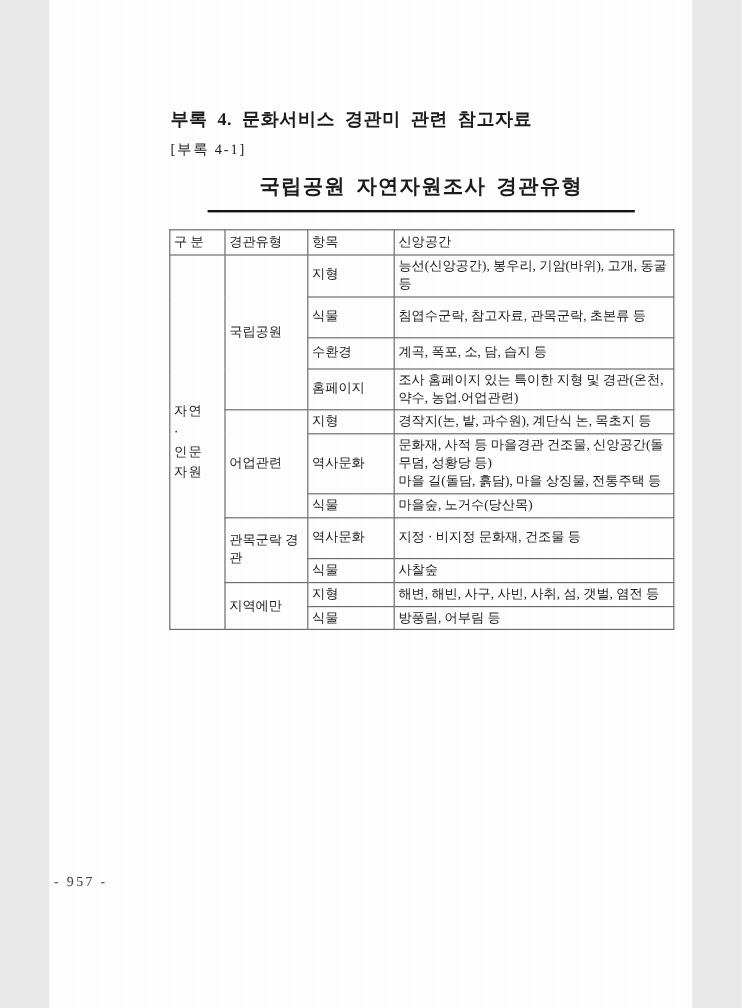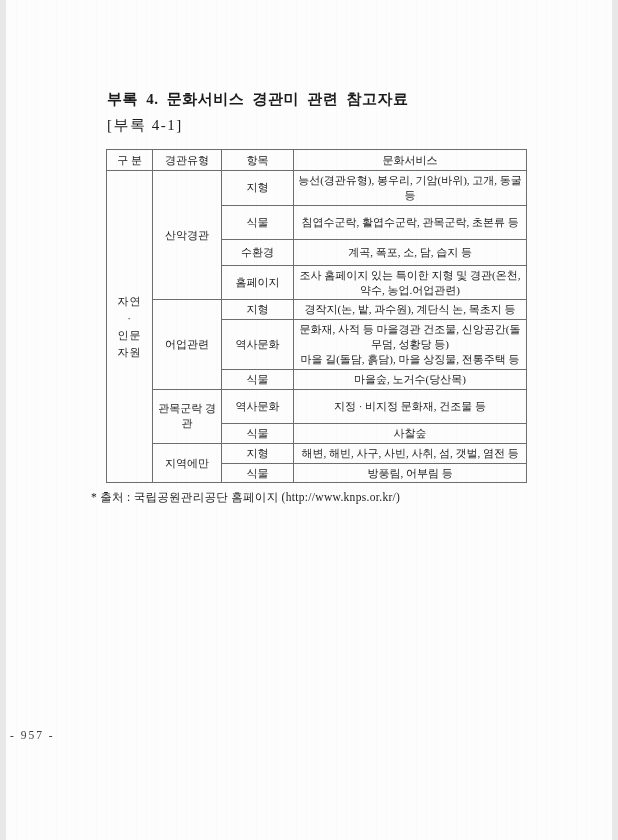--- a/index.html
+++ b/index.html
@@ -2,42 +2,42 @@
 <html><head>
 <meta charset="utf-8">
 <style>
   html, body { margin: 0; padding: 0; }
   body {
     background: #e8e8e8;
     font-family: "Liberation Serif", serif;
   }
   .page {
     position: relative;
-    width: 606px;
+    width: 536px;
     height: 840px;
     margin: 0 auto;
     color: #1b1b1b;
     background:
       repeating-linear-gradient(90deg,
         rgba(0,0,0,0.013) 0px, rgba(0,0,0,0.013) 1px,
         rgba(255,255,255,0) 1px, rgba(255,255,255,0) 10px),
       #fdfdfd;
     overflow: hidden;
   }
   .heading {
     margin: 0 0 0 101px;
     padding-top: 90px;
     font-size: 15px;
     font-weight: bold;
     letter-spacing: 0.5px;
     word-spacing: 4px;
   }
   .subheading {
     margin: 7px 0 0 101px;
-    font-size: 15px;
+    font-size: 12px;
     letter-spacing: 1.5px;
   }
   .title-wrap {
     width: 420px;
     margin: 11px 0 0 100px;
   }
   .table-title {
     width: 356px;
     margin: 0 auto;
     text-align: center;
@@ -53,21 +53,21 @@
     margin: 14px 0 0 100px;
     width: 420px;
     border-collapse: collapse;
     table-layout: fixed;
     font-size: 11px;
     line-height: 1.35;
   }
   table.landscape th, table.landscape td {
     border: 1px solid #6e6e6e;
     font-weight: normal;
-    text-align: center;
+    text-align: left;
     vertical-align: middle;
     padding: 2px 3px;
     overflow: hidden;
   }
   table.landscape { border: 1.5px solid #555; }
   table.landscape thead tr { height: 21px; }
   .h34 { height: 34px; }
   .h26 { height: 26px; }
   .h30 { height: 30px; }
   .h19 { height: 19px; }
@@ -94,49 +94,52 @@
 </style>
 </head>
 <body>
 
 <div class="page">
 
   <h1 class="heading">부록 4. 문화서비스 경관미 관련 참고자료</h1>
 
   <div class="subheading">[부록 4-1]</div>
 
+  <div class="title-wrap">
+    <div class="table-title">국립공원 자연자원조사 경관유형</div>
+  </div>
 
   <table class="landscape">
     <colgroup>
       <col style="width:46px">
         <col style="width:69px">
         <col style="width:72px">
         <col style="width:233px">
     </colgroup>
     <thead>
       <tr>
         <th>구 분</th>
         <th>경관유형</th>
         <th>항목</th>
-        <th>문화서비스</th>
+        <th>신앙공간</th>
       </tr>
     </thead>
     <tbody>
       <tr class="h34">
         <td class="cat" rowspan="11">자연
 ·
 인문
 자원</td>
-        <td rowspan="4">산악경관</td>
+        <td rowspan="4">국립공원</td>
         <td>지형</td>
-        <td class="resource">능선(경관유형), 봉우리, 기암(바위), 고개, 동굴 등</td>
+        <td class="resource">능선(신앙공간), 봉우리, 기암(바위), 고개, 동굴 등</td>
       </tr>
       <tr class="h34">
         <td>식물</td>
-        <td class="resource">침엽수군락, 활엽수군락, 관목군락, 초본류 등</td>
+        <td class="resource">침엽수군락, 참고자료, 관목군락, 초본류 등</td>
       </tr>
       <tr class="h26">
         <td>수환경</td>
         <td class="resource">계곡, 폭포, 소, 담, 습지 등</td>
       </tr>
       <tr class="h30">
         <td>홈페이지</td>
         <td class="resource">조사 홈페이지 있는 특이한 지형 및 경관(온천, 약수, 농업.어업관련)</td>
       </tr>
       <tr class="h19">
@@ -167,17 +170,16 @@
         <td>지형</td>
         <td class="resource">해변, 해빈, 사구, 사빈, 사취, 섬, 갯벌, 염전 등</td>
       </tr>
       <tr class="h18">
         <td>식물</td>
         <td class="resource">방풍림, 어부림 등</td>
       </tr>
     </tbody>
   </table>
 
-  <div class="footnote">* 출처 : 국립공원관리공단 홈페이지 (http://www.knps.or.kr/)</div>
 
   <div class="pagenum">- 957 -</div>
 
 </div>
 
 </body></html>

